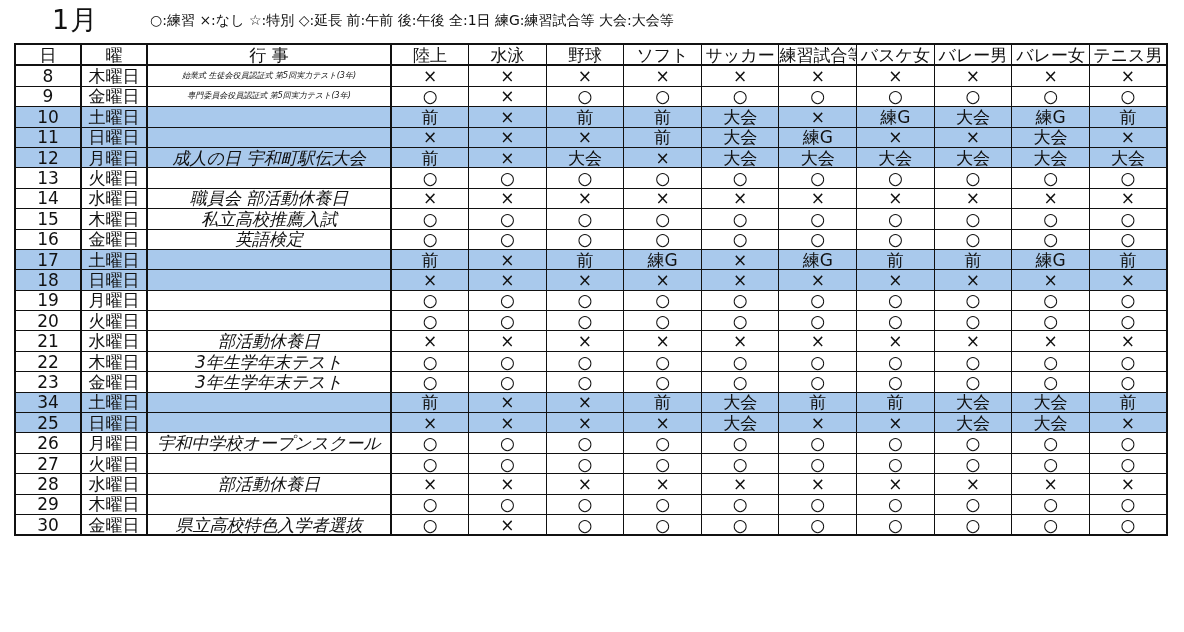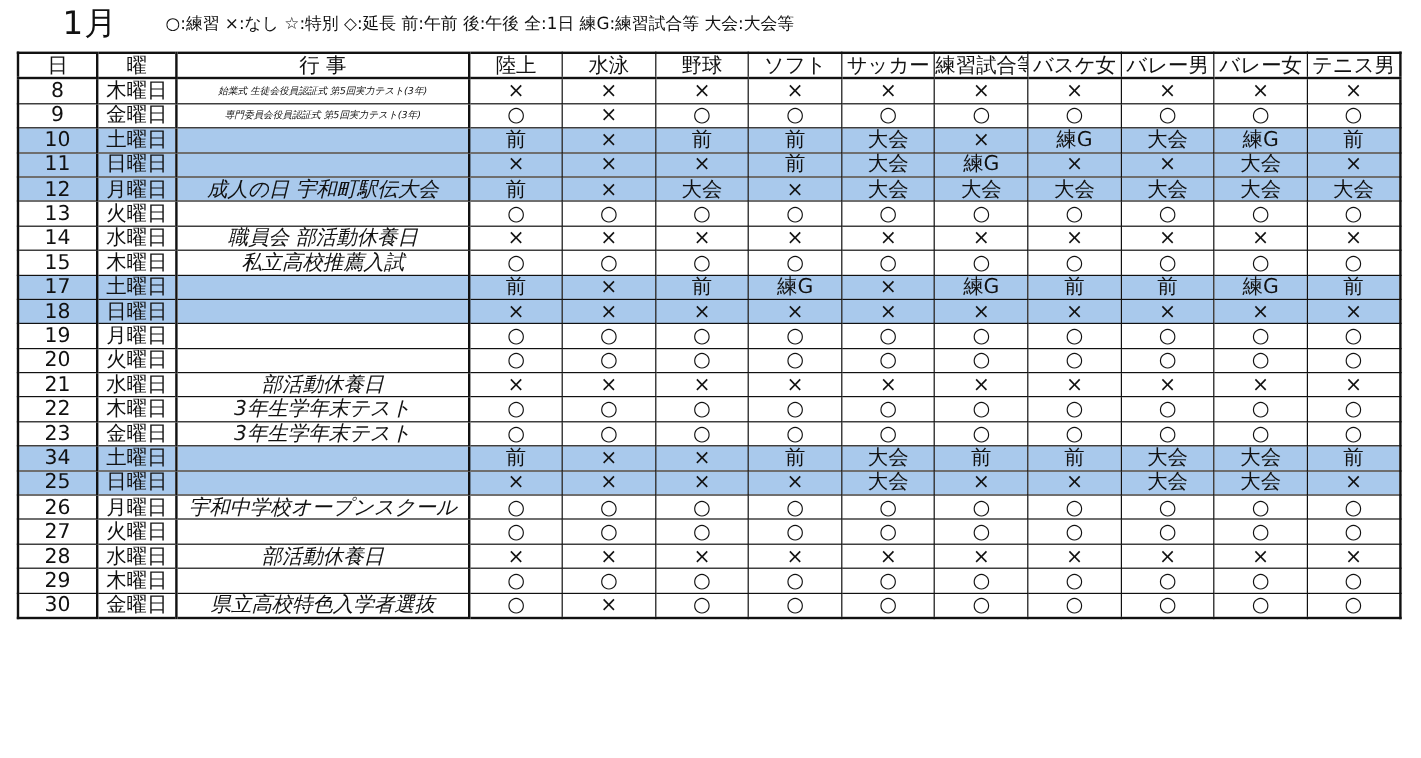--- a/index.html
+++ b/index.html
@@ -1,20 +1,20 @@
 <!DOCTYPE html>
 <html><head>
 <meta charset="utf-8">
 <style>
   html, body { margin:0; padding:0; background:#ffffff; }
   body { width:1184px; height:632px; position:relative; overflow:hidden;
          font-family:"DejaVu Sans","Liberation Sans",sans-serif; color:#111; }
   .title-row { position:absolute; left:0; top:0; width:1184px; height:40px; }
   .month { position:absolute; left:52px; top:4px; font-size:27px; line-height:32px; letter-spacing:1px; }
-  .legend { position:absolute; left:138px; top:10px; font-size:14px; line-height:20px; white-space:nowrap; }
+  .legend { position:absolute; left:150px; top:10px; font-size:14px; line-height:20px; white-space:nowrap; }
   table.sched { position:absolute; left:14px; top:43px; border-collapse:collapse; table-layout:fixed;
                 width:1154px; border:2px solid #111; }
   table.sched td, table.sched th { border:1px solid #111; padding:0; height:19.4px; line-height:18px;
                 text-align:center; font-weight:normal; font-size:17px; overflow:hidden; white-space:nowrap; }
   table.sched th { font-size:17px; }
   table.sched tr.hdr th { border-bottom:2px solid #111; }
   td.c-day { font-size:18px; }
   td.c-dow { font-size:17px; text-align:left; padding-left:4px;margin-left:16px; }
   td.c-event { text-align:left; padding-left:3px; font-size:16px;font-style:italic; }
   td.c-event.small { font-size:8px; letter-spacing:0; }
@@ -178,20 +178,35 @@
         <td class="c-mark">○</td>
         <td class="c-mark">○</td>
         <td class="c-mark">○</td>
         <td class="c-mark">○</td>
         <td class="c-mark">○</td>
         <td class="c-mark">○</td>
         <td class="c-mark">○</td>
         <td class="c-mark">○</td>
         <td class="c-mark">○</td>
       </tr>
+      <tr>
+        <td class="c-day">16</td>
+        <td class="c-dow">金曜日</td>
+        <td class="c-event">英語検定</td>
+        <td class="c-mark">○</td>
+        <td class="c-mark">○</td>
+        <td class="c-mark">○</td>
+        <td class="c-mark">○</td>
+        <td class="c-mark">○</td>
+        <td class="c-mark">○</td>
+        <td class="c-mark">○</td>
+        <td class="c-mark">○</td>
+        <td class="c-mark">○</td>
+        <td class="c-mark">○</td>
+      </tr>
       <tr class="weekend">
         <td class="c-day">17</td>
         <td class="c-dow">土曜日</td>
         <td class="c-event"></td>
         <td class="c-mark">前</td>
         <td class="c-mark">×</td>
         <td class="c-mark">前</td>
         <td class="c-mark">練G</td>
         <td class="c-mark">×</td>
         <td class="c-mark">練G</td>

